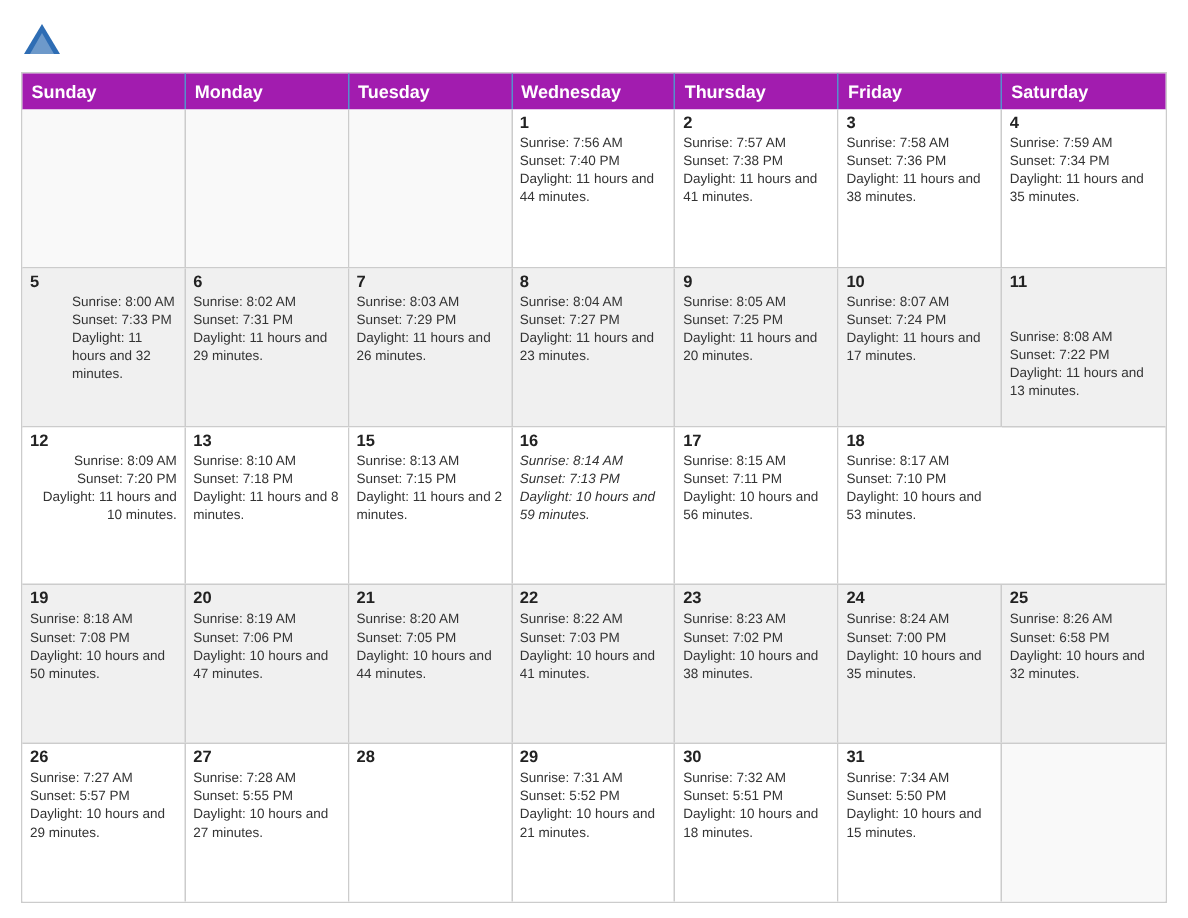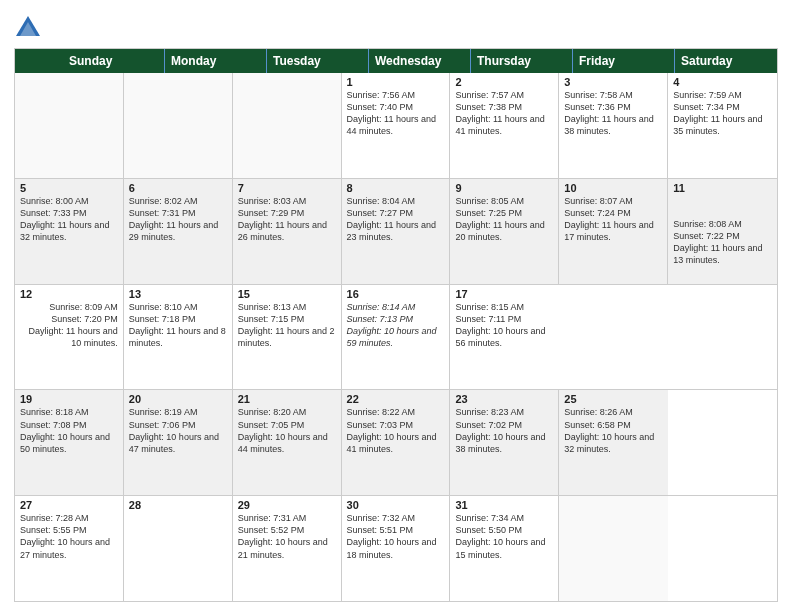--- a/index.html
+++ b/index.html
@@ -62,22 +62,21 @@
     }
     .calendar {
       flex: 1;
       display: flex;
       flex-direction: column;
       border: 1px solid #ccc;
     }
     .cal-header-row {
       display: grid;
       grid-template-columns: repeat(7, 1fr);
-      background: #14532d;
-      padding-left: 48px;
+      background: #a21caf;
     }
     .cal-header-cell {
       color: #fff;
       font-size: 12px;
       font-weight: bold;
       padding: 5px 6px;
       text-align: left;
       border-right: 1px solid #5590cc;
     }
     .cal-header-cell:last-child {
@@ -183,21 +182,21 @@
           <div class="cal-cell">
             <div class="day-num">4</div>
             <div class="cell-text" style="white-space: pre-line;">Sunrise: 7:59 AM
 Sunset: 7:34 PM
 Daylight: 11 hours and 35 minutes.</div>
           </div>
         </div>
         <div class="cal-row">
           <div class="cal-cell shaded">
             <div class="day-num">5</div>
-            <div class="cell-text" style="white-space: pre-line;">Sunrise: 8:00 AM
+            <div class="cell-text" style="white-space: pre-line; margin-left: 28px;">Sunrise: 8:00 AM
 Sunset: 7:33 PM
 Daylight: 11 hours and 32 minutes.</div>
           </div>
           <div class="cal-cell shaded">
             <div class="day-num">6</div>
             <div class="cell-text" style="white-space: pre-line;">Sunrise: 8:02 AM
 Sunset: 7:31 PM
 Daylight: 11 hours and 29 minutes.</div>
           </div>
           <div class="cal-cell shaded">
@@ -255,20 +254,26 @@
             <div class="cell-text" style="white-space: pre-line; font-style: italic;">Sunrise: 8:14 AM
 Sunset: 7:13 PM
 Daylight: 10 hours and 59 minutes.</div>
           </div>
           <div class="cal-cell">
             <div class="day-num">17</div>
             <div class="cell-text" style="white-space: pre-line;">Sunrise: 8:15 AM
 Sunset: 7:11 PM
 Daylight: 10 hours and 56 minutes.</div>
           </div>
+          <div class="cal-cell">
+            <div class="day-num">18</div>
+            <div class="cell-text" style="white-space: pre-line;">Sunrise: 8:17 AM
+Sunset: 7:10 PM
+Daylight: 10 hours and 53 minutes.</div>
+          </div>
         </div>
         <div class="cal-row">
           <div class="cal-cell shaded">
             <div class="day-num">19</div>
             <div class="cell-text" style="white-space: pre-line;">Sunrise: 8:18 AM
 Sunset: 7:08 PM
 Daylight: 10 hours and 50 minutes.</div>
           </div>
           <div class="cal-cell shaded">
             <div class="day-num">20</div>
@@ -288,27 +293,39 @@
 Sunset: 7:03 PM
 Daylight: 10 hours and 41 minutes.</div>
           </div>
           <div class="cal-cell shaded">
             <div class="day-num">23</div>
             <div class="cell-text" style="white-space: pre-line;">Sunrise: 8:23 AM
 Sunset: 7:02 PM
 Daylight: 10 hours and 38 minutes.</div>
           </div>
           <div class="cal-cell shaded">
+            <div class="day-num">24</div>
+            <div class="cell-text" style="white-space: pre-line;">Sunrise: 8:24 AM
+Sunset: 7:00 PM
+Daylight: 10 hours and 35 minutes.</div>
+          </div>
+          <div class="cal-cell shaded">
             <div class="day-num">25</div>
             <div class="cell-text" style="white-space: pre-line;">Sunrise: 8:26 AM
 Sunset: 6:58 PM
 Daylight: 10 hours and 32 minutes.</div>
           </div>
         </div>
         <div class="cal-row">
+          <div class="cal-cell">
+            <div class="day-num">26</div>
+            <div class="cell-text" style="white-space: pre-line;">Sunrise: 7:27 AM
+Sunset: 5:57 PM
+Daylight: 10 hours and 29 minutes.</div>
+          </div>
           <div class="cal-cell">
             <div class="day-num">27</div>
             <div class="cell-text" style="white-space: pre-line;">Sunrise: 7:28 AM
 Sunset: 5:55 PM
 Daylight: 10 hours and 27 minutes.</div>
           </div>
           <div class="cal-cell">
             <div class="day-num">28</div>
           </div>
           <div class="cal-cell">

